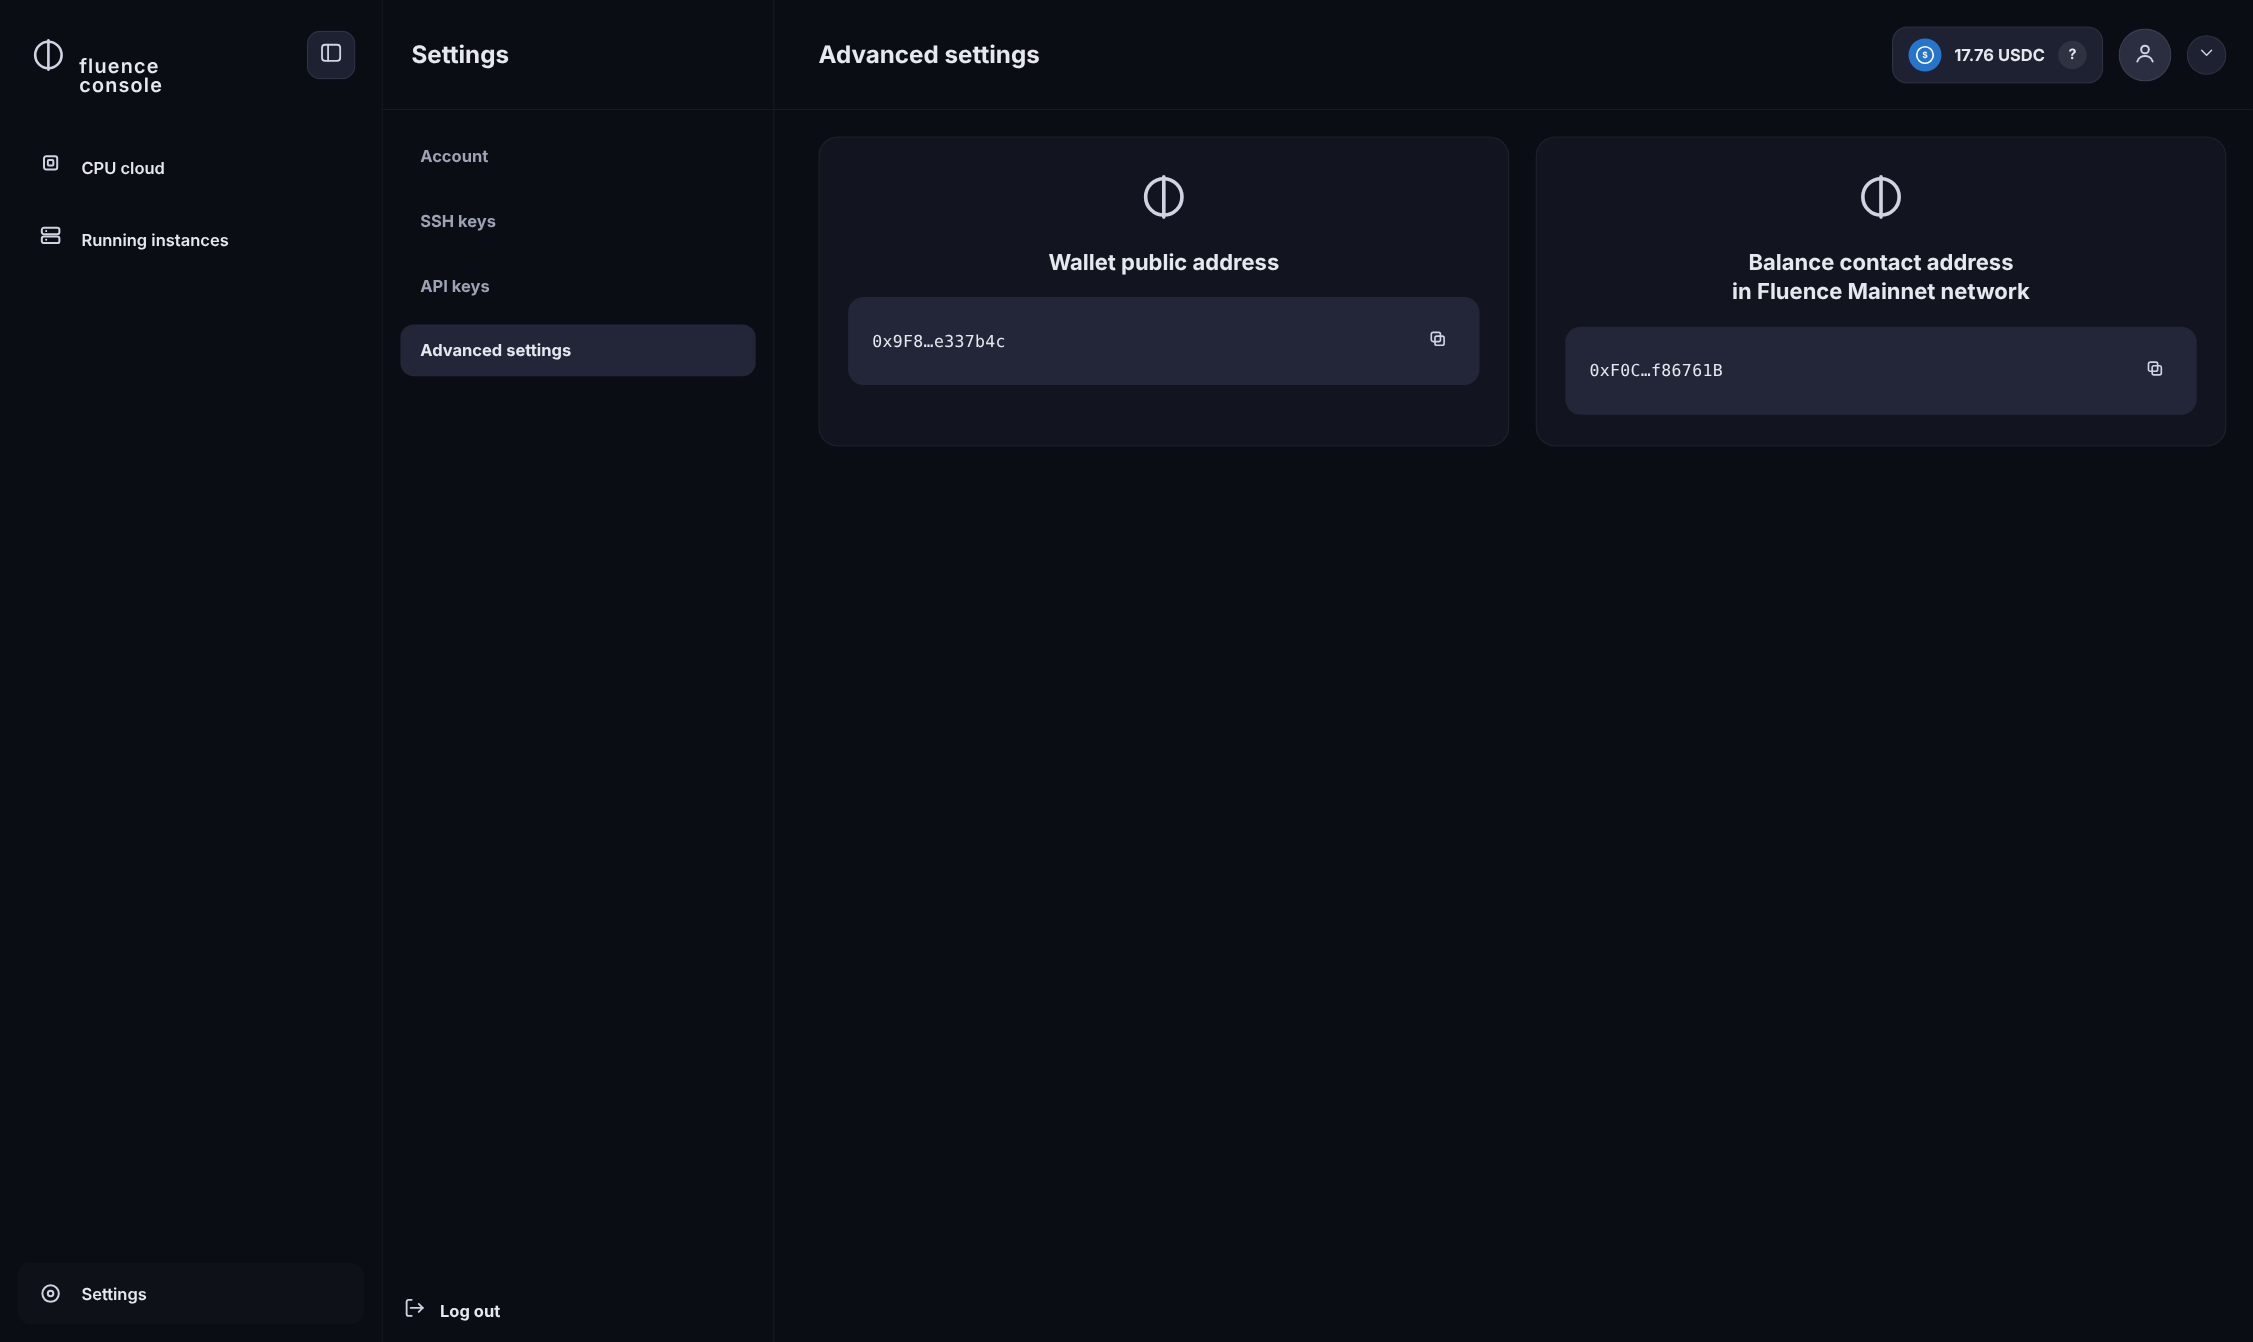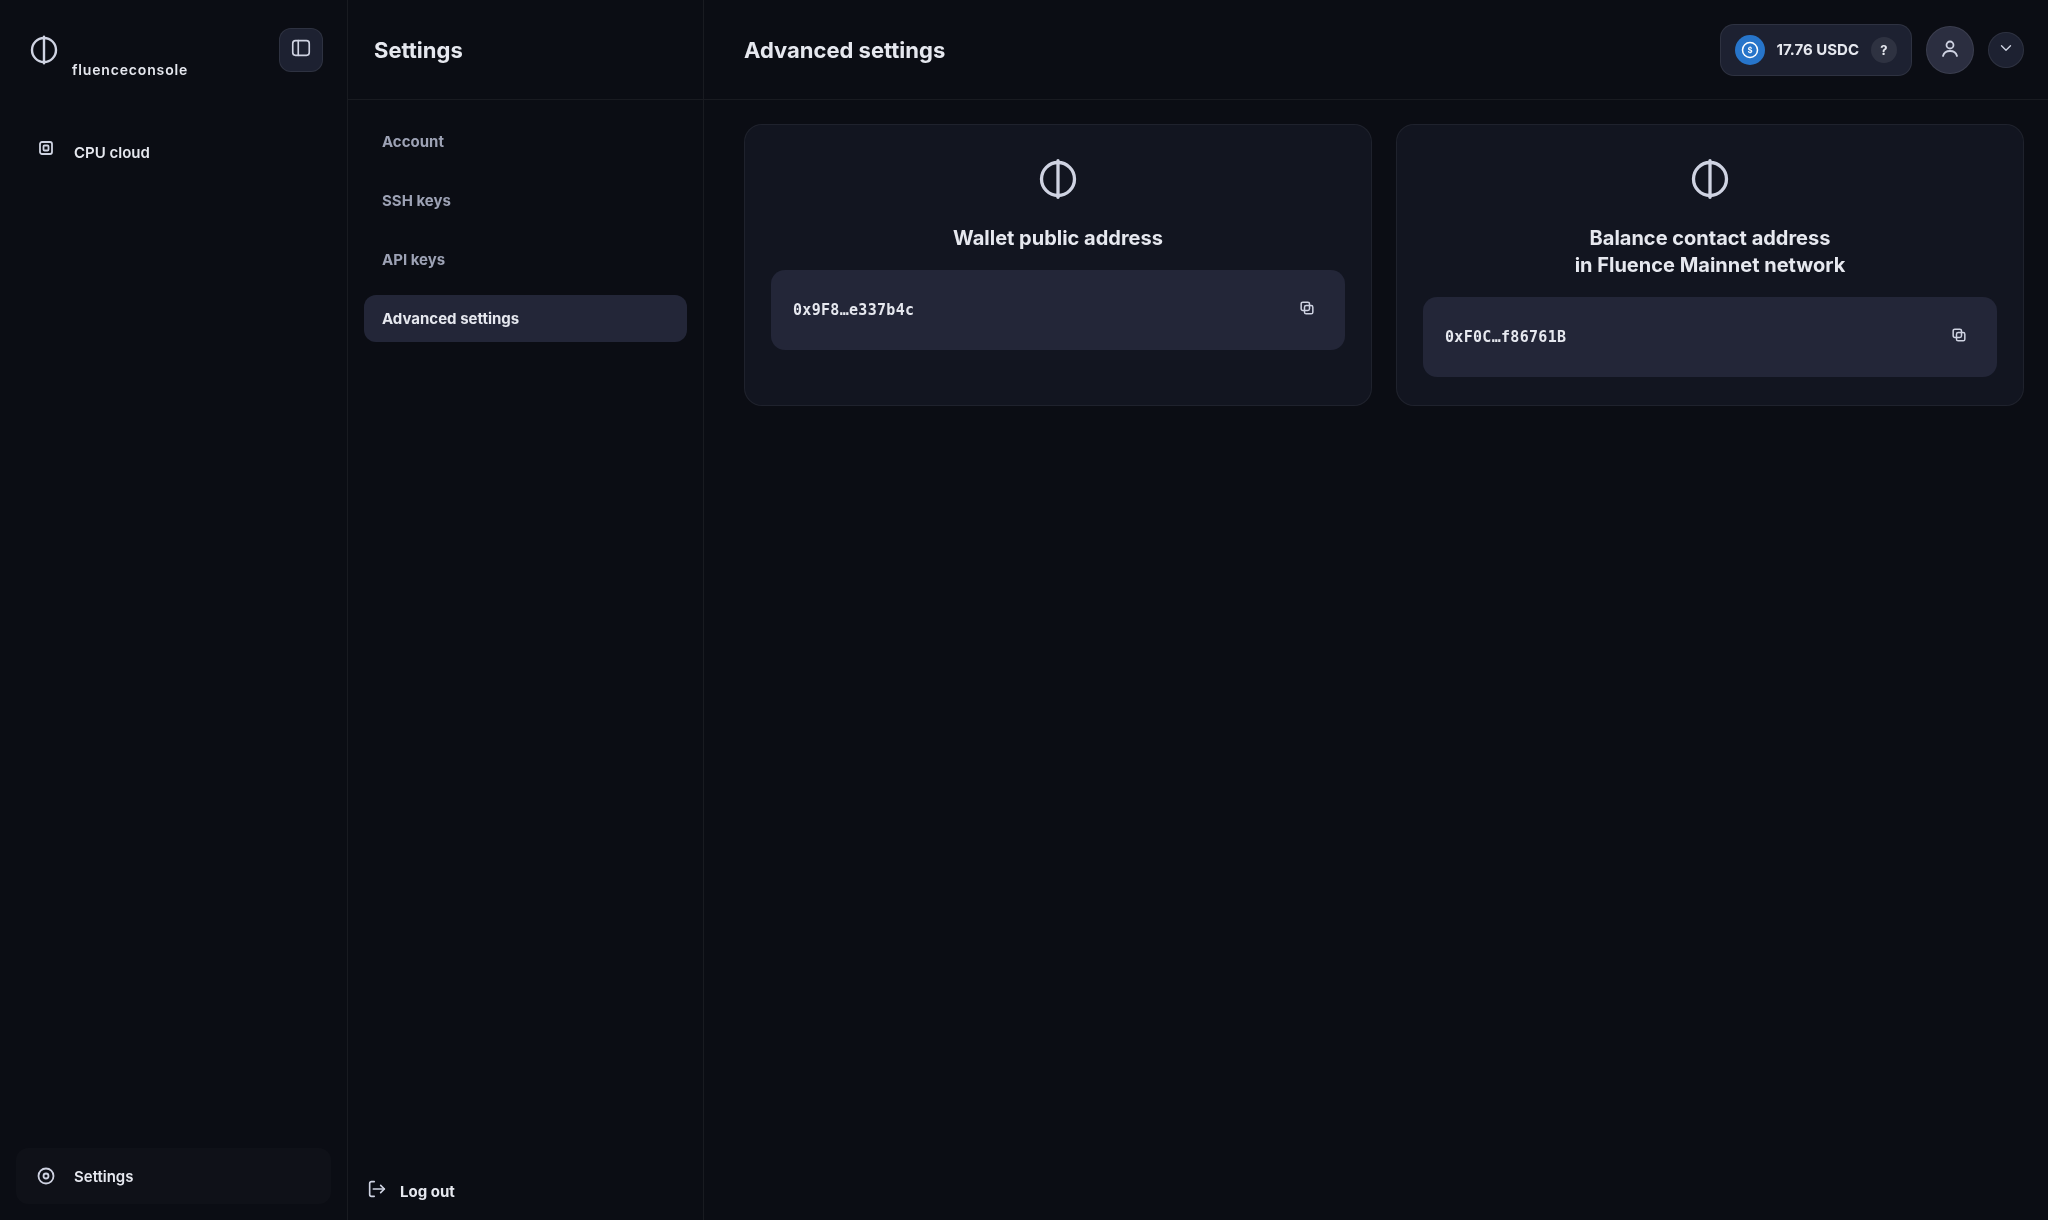--- a/index.html
+++ b/index.html
@@ -52,24 +52,24 @@
   .brand {
     display: flex;
     align-items: center;
     gap: 12px;
     color: var(--text);
     line-height: 1.05;
   }
   .brand-mark svg { display: block; }
   .brand-text {
     display: flex;
-    flex-direction: row;
+    flex-direction: column;
     font-weight: 600;
     letter-spacing: 0.06em;
-    font-size: 14px;
+    font-size: 18px;
     margin-top: 40px;
   }
   .brand-text span { line-height: 1; }
   .collapse-btn {
     width: 44px; height: 44px;
     border-radius: 12px;
     background: var(--chip-bg);
     border: 1px solid var(--chip-border);
     display: flex; align-items: center; justify-content: center;
     cursor: pointer;
@@ -212,21 +212,21 @@
   }
   .card-mark { display: flex; align-items: center; justify-content: center; width: 56px; height: 56px; border-radius: 50%; }
   .card-title { font-size: 20px; font-weight: 700; text-align: center; line-height: 1.35; }
   .addr-field {
     width: 100%;
     background: var(--card-field);
     border-radius: 14px;
     padding: 24px 22px;
     display: flex; align-items: center; justify-content: space-between;
   }
-  .addr-value { font-family: ui-monospace, SFMono-Regular, Menlo, Consolas, monospace; font-weight: 700; color: var(--text); letter-spacing: 0.02em; }
+  .addr-value { font-family: ui-monospace, SFMono-Regular, Menlo, Consolas, monospace; font-weight: 400; color: var(--text); letter-spacing: 0.02em; }
   .copy-btn { width: 32px; height: 32px; border-radius: 8px; display: flex; align-items: center; justify-content: center; cursor: pointer; }
 
   
   .str { stroke: var(--icon-stroke); stroke-width: 1.8; fill: none; stroke-linecap: round; stroke-linejoin: round; }
 </style>
 </head>
 <body>
 
 <div class="app">
 
@@ -256,20 +256,31 @@
 
     <nav class="nav">
       <div class="nav-item">
         <span class="nav-icon">
           <svg width="24" height="24" viewBox="0 0 24 24">
               <rect x="6" y="6" width="12" height="12" rx="2" class="str"></rect>
               <rect x="9.5" y="9.5" width="5" height="5" rx="1" class="str"></rect>
             </svg>
         </span>
         <span>CPU cloud</span>
+      </div>
+      <div class="nav-item">
+        <span class="nav-icon">
+          <svg width="24" height="24" viewBox="0 0 24 24">
+              <rect x="4" y="5" width="16" height="6" rx="2" class="str"></rect>
+              <rect x="4" y="13" width="16" height="6" rx="2" class="str"></rect>
+              <circle cx="8" cy="8" r="0.9" fill="currentColor"></circle>
+              <circle cx="8" cy="16" r="0.9" fill="currentColor"></circle>
+            </svg>
+        </span>
+        <span>Running instances</span>
       </div>
     </nav>
 
     <div class="sidebar-spacer"></div>
 
     <div class="sidebar-footer">
       <div class="settings-item">
         <span class="nav-icon">
           <svg width="24" height="24" viewBox="0 0 24 24">
               <circle cx="12" cy="12" r="7.5" class="str"></circle>

